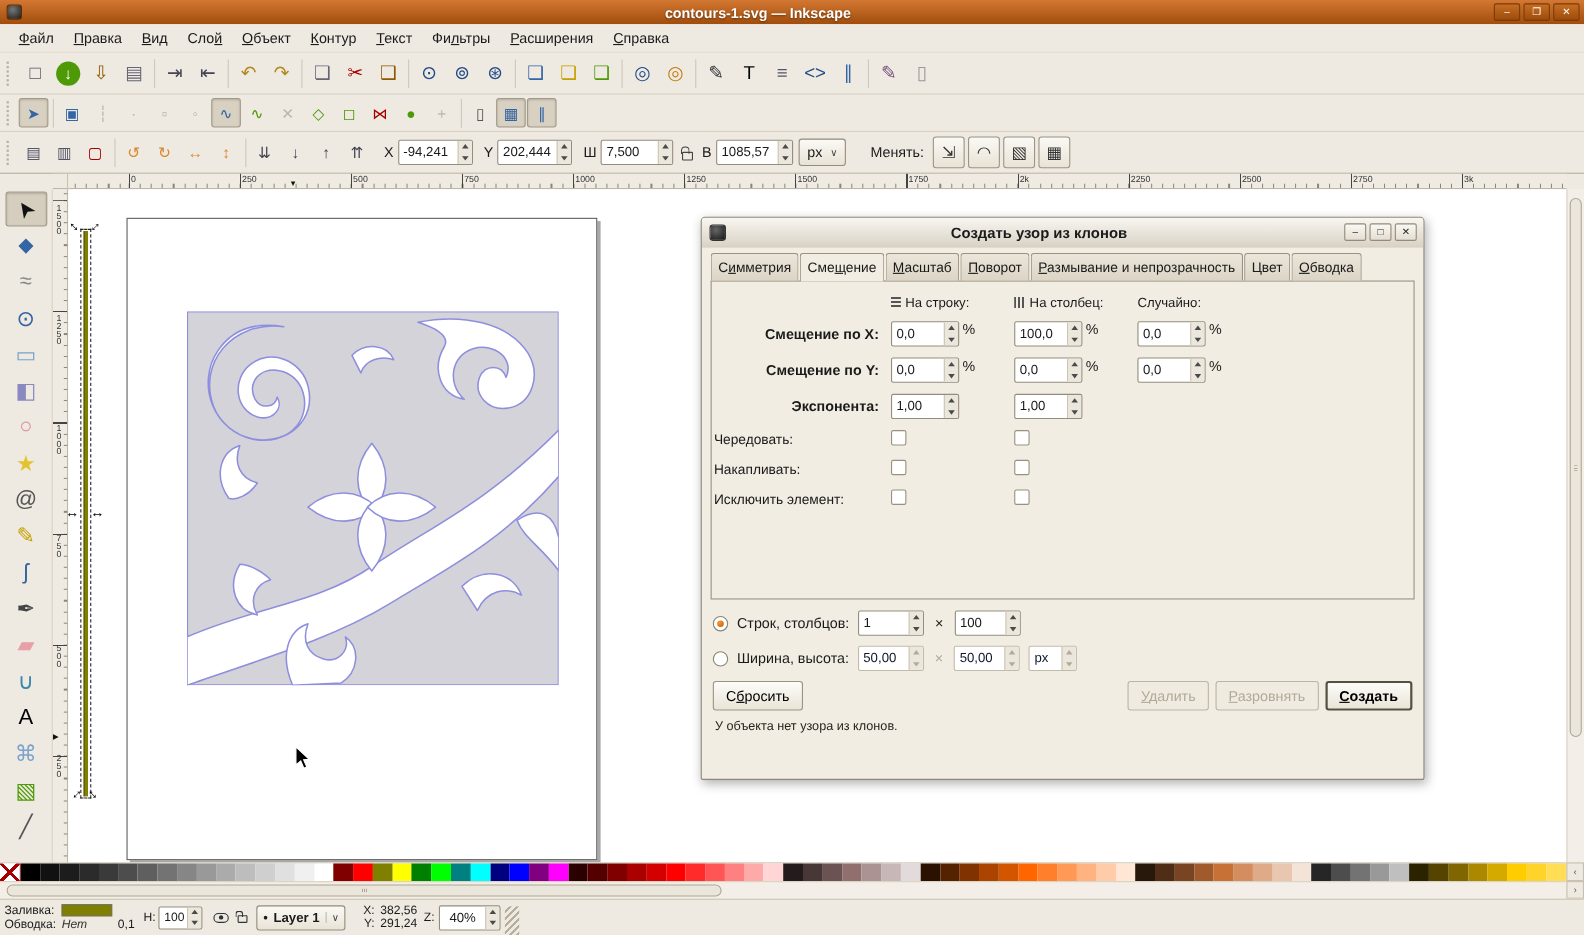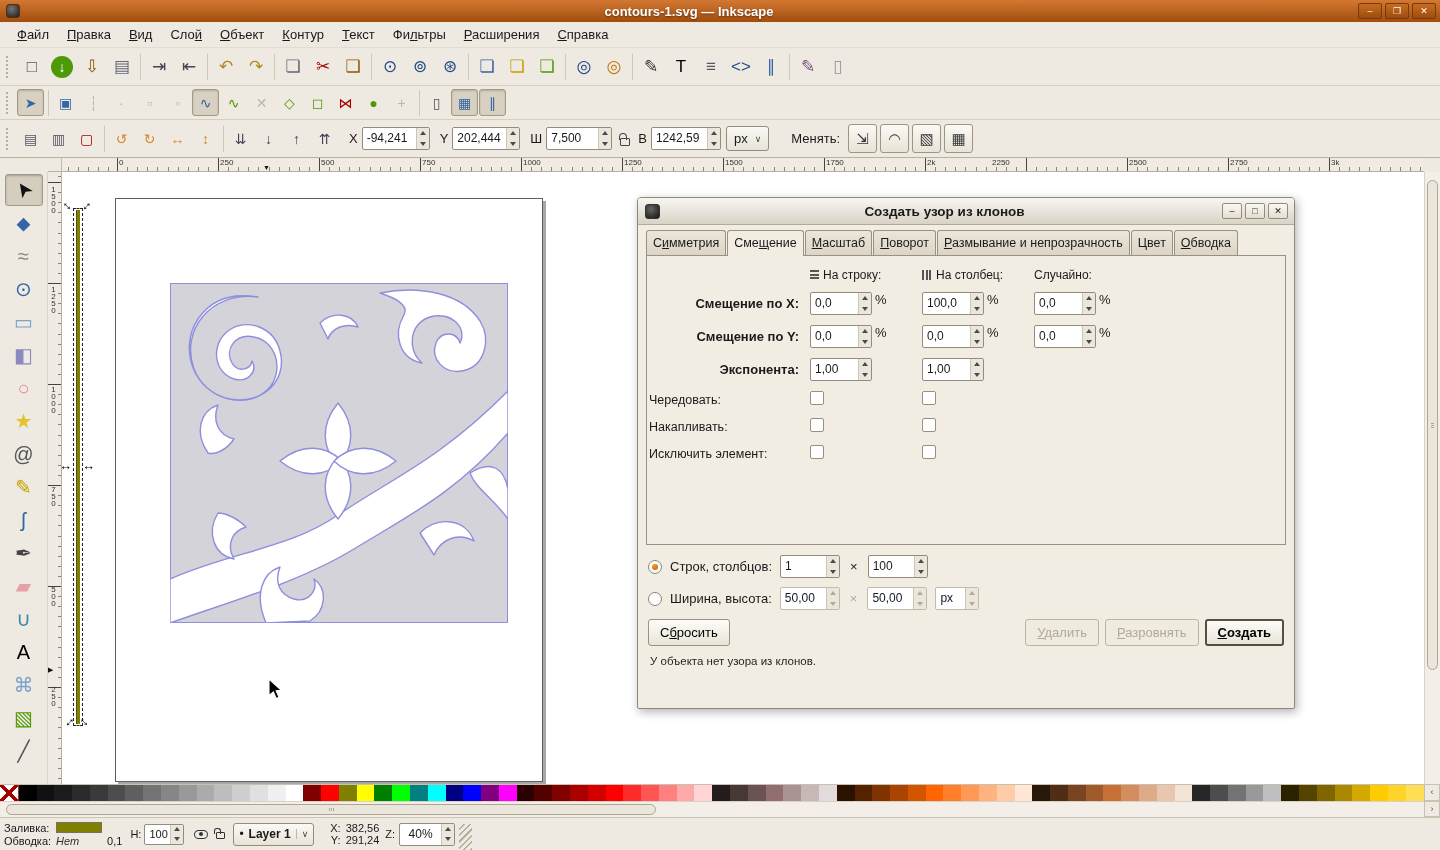--- a/index.html
+++ b/index.html
@@ -417,21 +417,21 @@
   <span class="spin" style="width:66px">
     <span class="val" style="flex:1">7,500</span>
     <span class="btns">
         <i class="tri-up"></i>
         <i class="tri-dn"></i>
       </span>
   </span>
   <span class="lockicon"></span>
   <span class="flabel" style="margin-left:2px">В</span>
   <span class="spin" style="width:70px">
-    <span class="val" style="flex:1">1242,59</span>
+    <span class="val" style="flex:1">1085,57</span>
     <span class="btns">
         <i class="tri-up"></i>
         <i class="tri-dn"></i>
       </span>
   </span>
   <span class="unitbtn">
     <span>px</span>
       <span style="font-size:9px;color:#444">∨</span>
   </span>
   <span class="flabel" style="margin-left:22px">Менять:</span>
@@ -448,21 +448,21 @@
   <span class="hr-marker" style="left:201px">▼</span>
 <span class="hr-label" style="left: 57px;">0</span>
     <span class="hr-label" style="left: 158px;">250</span>
     <span class="hr-label" style="left: 259px;">500</span>
     <span class="hr-label" style="left: 360px;">750</span>
     <span class="hr-label" style="left: 461px;">1000</span>
     <span class="hr-label" style="left: 562px;">1250</span>
     <span class="hr-label" style="left: 663px;">1500</span>
     <span class="hr-label" style="left: 764px;">1750</span>
     <span class="hr-label" style="left: 865px;">2k</span>
-    <span class="hr-label" style="left: 930px;">2250</span>
+    <span class="hr-label" style="left: 966px;">2250</span>
     <span class="hr-label" style="left: 1067px;">2500</span>
     <span class="hr-label" style="left: 1168px;">2750</span>
     <span class="hr-label" style="left: 1269px;">3k</span>
   </div>
 <div class="vruler" id="vruler">
   <span class="vr-marker" style="top:494px">▶</span>
 <span class="vr-label" style="top: 13px;">1500</span>
     <span class="vr-label" style="top: 113px;">1250</span>
     <span class="vr-label" style="top: 213px;">1000</span>
     <span class="vr-label" style="top: 313px;">750</span>

